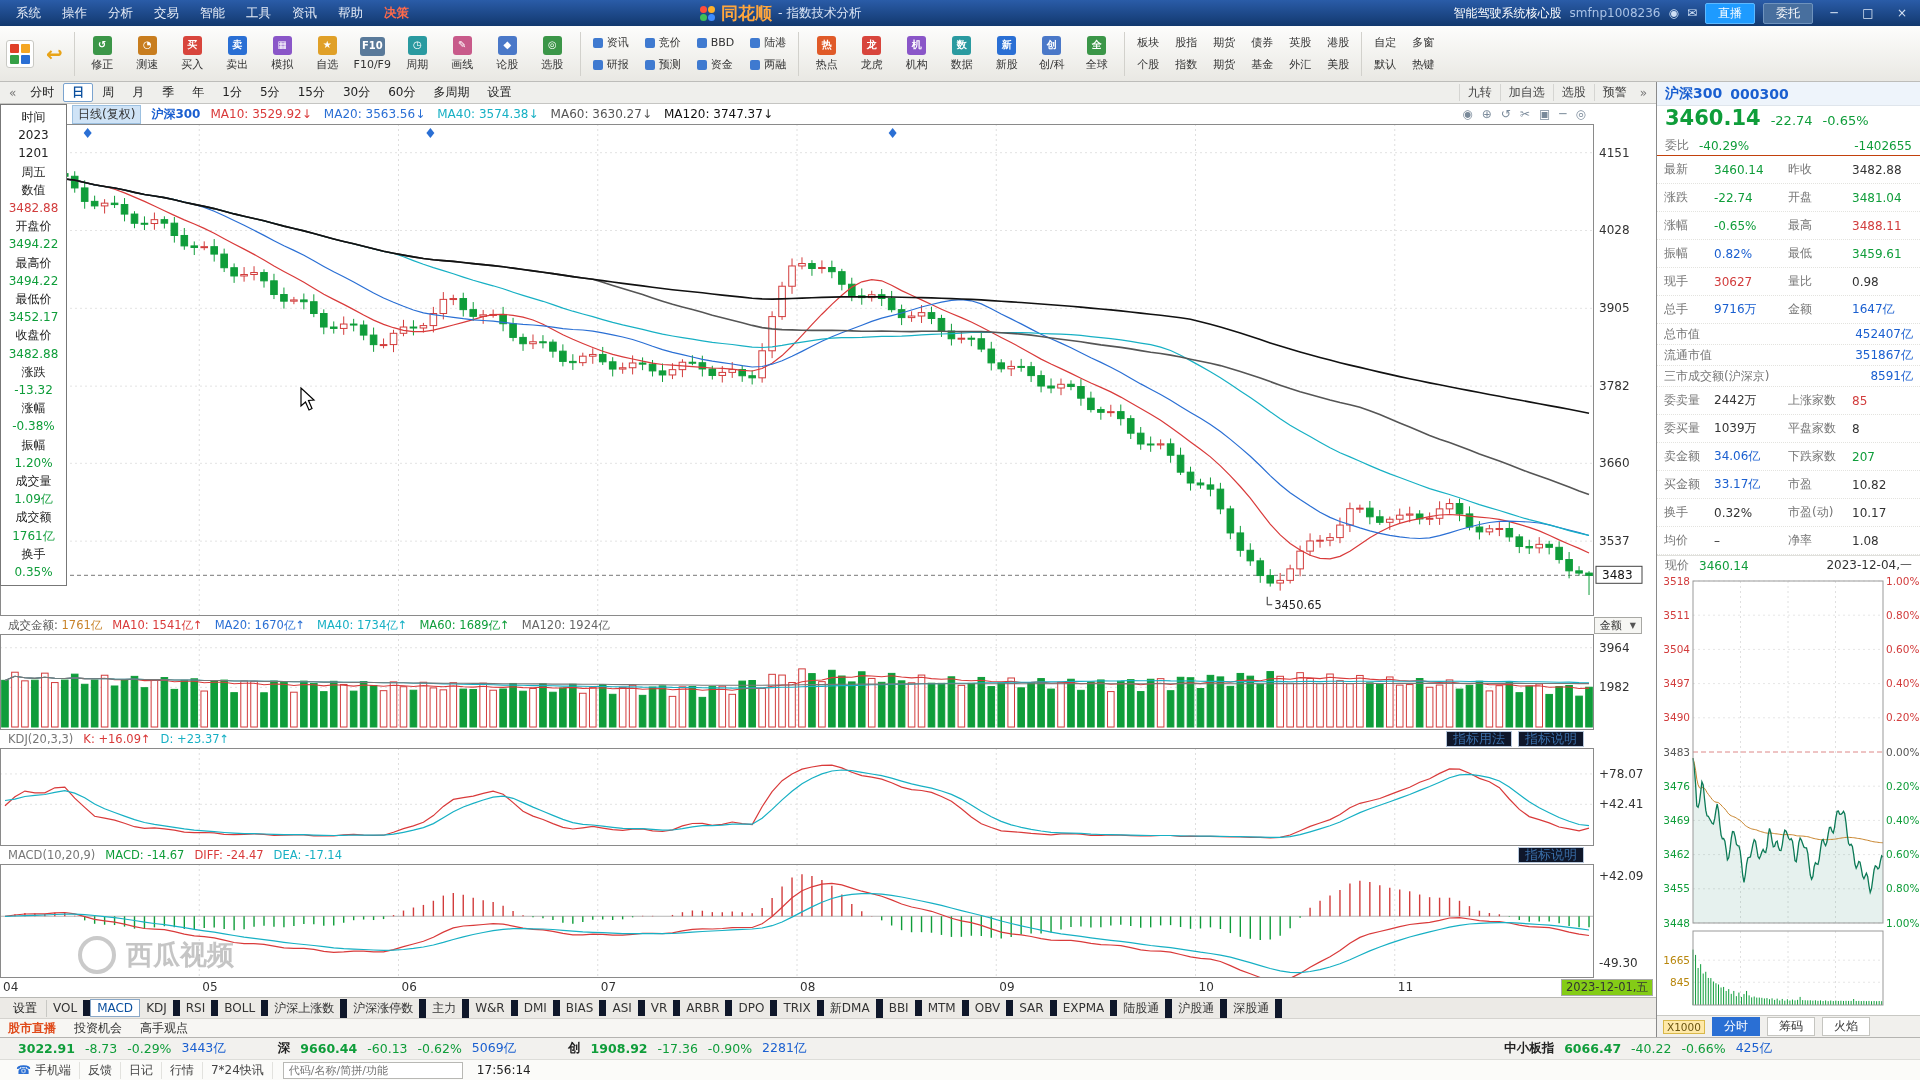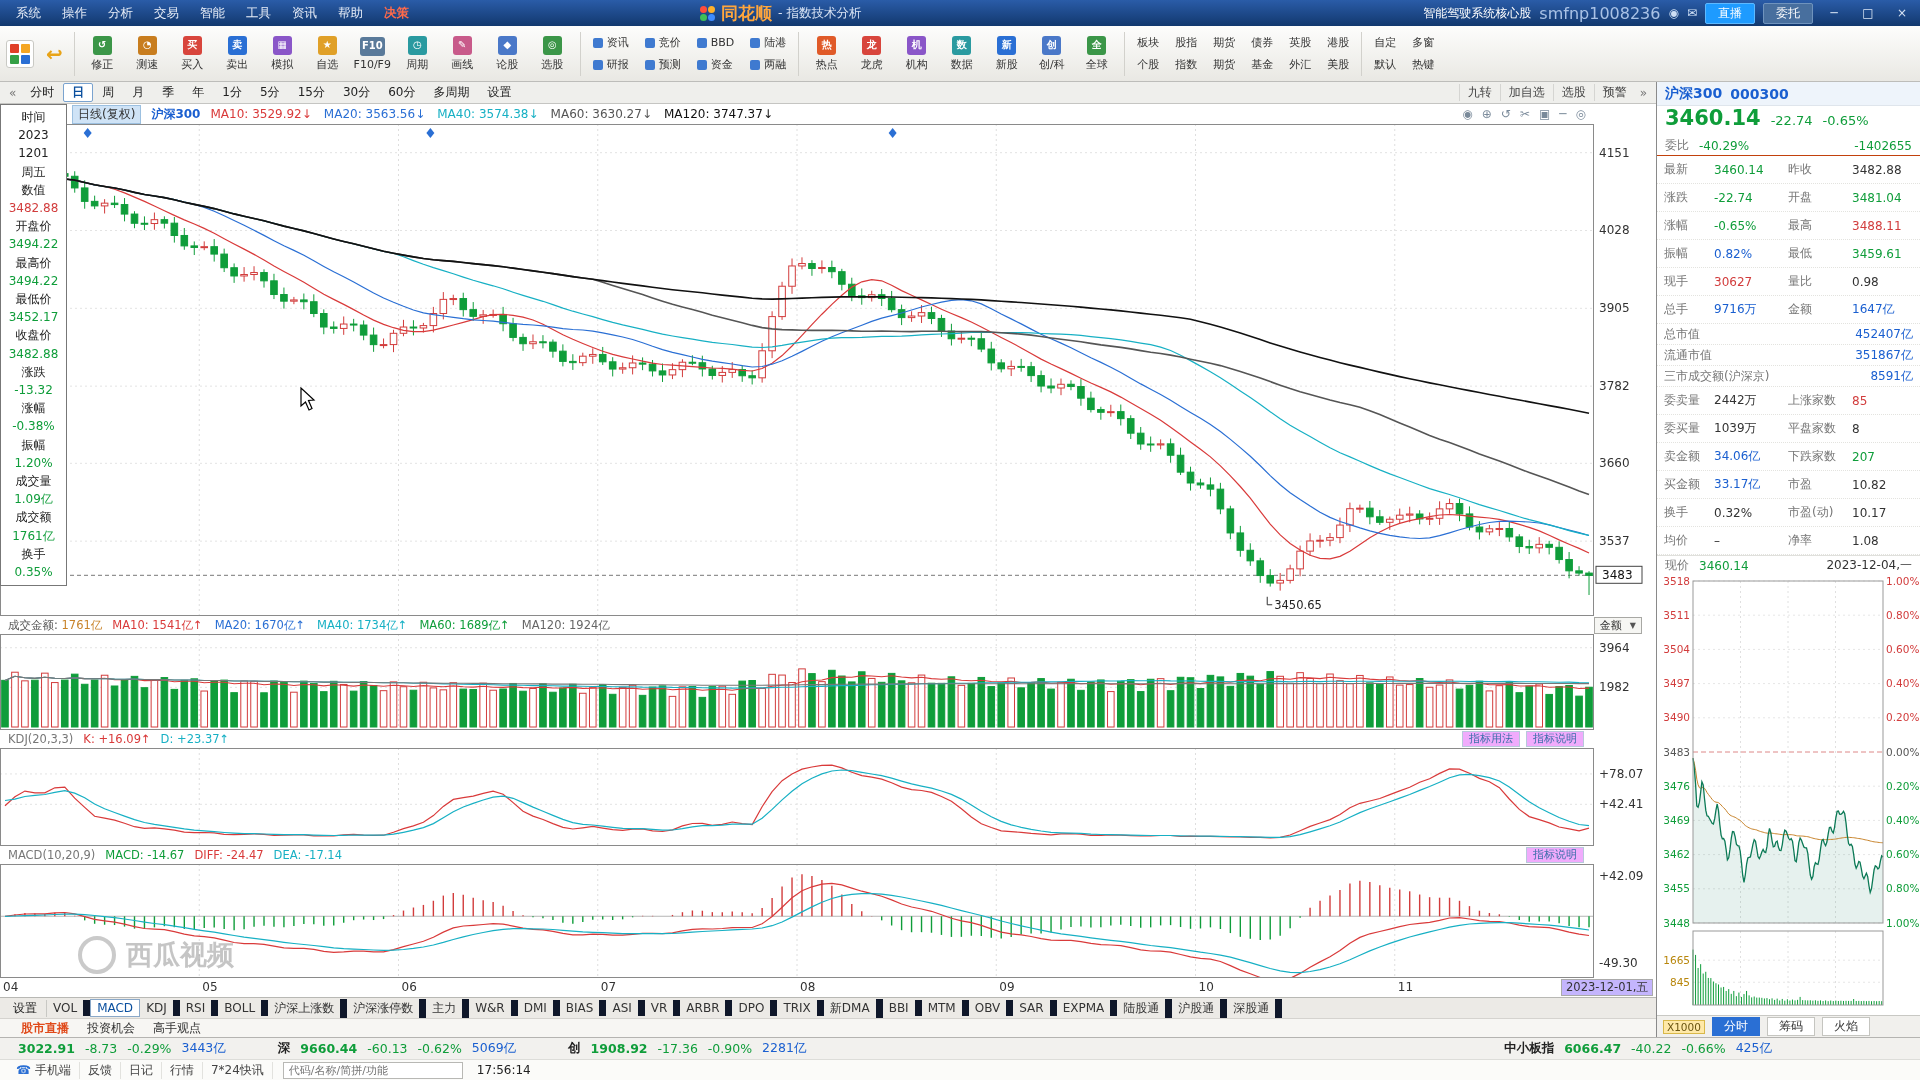--- a/index.html
+++ b/index.html
@@ -14,21 +14,21 @@
 .menu-item.decision{color:#ff6a4a;font-weight:bold}
 .title-center{position:absolute;left:700px;display:flex;align-items:center;gap:6px}
 .logo-flower{width:15px;height:15px;display:grid;grid-template-columns:1fr 1fr;gap:1px}
 .logo-flower i{border-radius:50%}
 .logo-flower i:nth-child(1){background:#ff4d3c}.logo-flower i:nth-child(2){background:#ffb02a}
 .logo-flower i:nth-child(3){background:#3fbf57}.logo-flower i:nth-child(4){background:#3f8cff}
 .logo-text{color:#ffa63c;font-weight:bold;font-size:17px}
 .title-suffix{color:#d9e4f5;font-size:12.5px}
 .title-right{position:absolute;right:5px;display:flex;align-items:center;gap:8px}
 .session{font-size:12px;color:#fff}
-.session-code{font-size:16px;color:#a9c2e6}
+.session-code{font-size:12px;color:#a9c2e6}
 .t-ico{font-size:12px;color:#cfe0f5;cursor:pointer}
 .btn-live{background:#1e9bff;color:#fff;border:1px solid #5db9ff;font-size:12px;padding:1px 12px;border-radius:2px;cursor:pointer}
 .btn-order{background:#486f9e;color:#fff;border:1px solid #6f93bd;font-size:12px;padding:1px 12px;border-radius:2px;cursor:pointer}
 .win-btn{width:26px;text-align:center;font-size:12px;color:#d8e4f4;cursor:pointer}
 
 
 .toolbar{height:56px;background:linear-gradient(#fdfdfc,#e9e8e3);border-bottom:1px solid #bdbdba;display:flex;align-items:center;padding:2px 6px;flex:0 0 auto}
 .tb-group{display:flex;align-items:center}
 .tb-sep{width:1px;height:44px;background:#d2d1cc;margin:0 5px;flex:0 0 auto}
 .grid-ico{width:28px;height:28px;display:grid;grid-template-columns:1fr 1fr;gap:2px;padding:3px;background:#fff;border:1px solid #c9c9c4;border-radius:3px;margin-right:6px;cursor:pointer}
@@ -66,45 +66,45 @@
 .h-ico{cursor:pointer;font-size:12px;color:#7a8a9a}
 .pane-header{height:18px;display:flex;align-items:center;padding:0 8px;font-size:11.5px;background:#fff;gap:10px}
 .vol-lab b{font-weight:normal;color:#555}
 .vol-val{color:#c8832a !important}
 .vol-select{margin-left:auto;margin-right:6px;border:1px solid #a8a8a4;background:#f6f6f3;font-size:11px;padding:0 5px;display:flex;align-items:center;gap:8px;cursor:pointer}
 .vol-select .caret{font-size:8px;color:#555}
 .ind-name{color:#777}
 .kdj-k{color:#d93a3a}.kdj-d{color:#17b0c4}
 .macd-m{color:#0f9d3a}.macd-diff{color:#d93a3a}.macd-dea{color:#17b0c4}
 .hd-chips{margin-left:auto;margin-right:64px;display:flex;gap:6px}
-.hd-chip{border:1px solid #b8c8dc;background:#f0abfc;color:#3a6ea8;font-size:11px;padding:0 6px;line-height:14px;cursor:pointer}
+.hd-chip{border:1px solid #b8c8dc;background:#0f172a;color:#3a6ea8;font-size:13px;padding:0 6px;line-height:14px;cursor:pointer}
 svg.pane{display:block;background:#fff}
 .x-axis{position:relative;height:19px;background:#fff;font-size:12px;color:#333}
 .x-month{position:absolute;top:2px}
-.x-date{position:absolute;right:3px;top:1px;border:1px solid #aaa;background:#c4b5fd;padding:0 4px;font-size:11.5px}
+.x-date{position:absolute;right:3px;top:1px;border:1px solid #aaa;background:#84cc16;padding:0 4px;font-size:11.5px}
 
 
 .sidebar{position:absolute;left:0;top:0;width:67px;height:482px;background:#fff;border:1px solid #777;z-index:6;padding-top:3px}
 .sb-row{text-align:center;font-size:12px;line-height:18.2px;white-space:nowrap}
 .sb-lab{color:#222}
 .sb-dk{color:#222}
 .sb-red{color:#d23c3c}
 .sb-grn{color:#0f9d3a}
 
 
 .watermark{position:absolute;left:78px;top:832px;z-index:4;display:flex;align-items:center;gap:10px;color:rgba(150,150,150,.55);font-size:27px;font-weight:bold;pointer-events:none}
 .wm-circle{width:38px;height:38px;border:4px solid rgba(150,150,150,.5);border-radius:50%;display:inline-block}
 .cursor{position:absolute;left:300px;top:283px;z-index:9;pointer-events:none}
 
 
 .indicator-bar{height:21px;background:#eceae6;border-top:1px solid #b8b8b4;display:flex;align-items:center;font-size:12px;color:#333;padding:0 4px;flex:0 0 auto;overflow:hidden}
 .ind-settings{padding:0 9px;border-right:1px solid #c8c8c4;color:#222;cursor:pointer}
 .ind-tab{padding:1px 6px;border-right:7px solid #0f172a;cursor:pointer;white-space:nowrap}
 .ind-tab.sel{background:#fff;border:1px solid #8aa8c8;color:#0a4f9e}
-.subtab-bar{height:19px;background:#f7f6f3;border-top:1px solid #d5d3cf;display:flex;align-items:center;padding:0 21px;gap:18px;font-size:12px;flex:0 0 auto}
+.subtab-bar{height:19px;background:#f7f6f3;border-top:1px solid #d5d3cf;display:flex;align-items:center;padding:0 8px;gap:18px;font-size:12px;flex:0 0 auto}
 .sub-tab{color:#333;cursor:pointer}
 .sub-tab.sel{color:#e04a1a;font-weight:bold}
 
 
 .right-panel{width:264px;border-left:1px solid #8a8a8a;background:#fff;display:flex;flex-direction:column;overflow:hidden}
 .q-head{height:24px;display:flex;align-items:center;gap:8px;padding:0 8px;border-bottom:1px solid #dfe5ec;color:#1a5fd0;font-weight:bold;font-size:14px;background:#eef4fb;flex:0 0 auto}
 .q-price{height:30px;display:flex;align-items:baseline;gap:10px;padding:0 8px;flex:0 0 auto}
 .q-last{font-size:21px;font-weight:bold;color:#0f9d3a}
 .q-chg,.q-pct{font-size:13px;color:#0f9d3a}
 .q-weibi{height:20px;display:flex;align-items:center;padding:0 8px;font-size:12px;gap:10px;border-bottom:1px solid #c2410c;flex:0 0 auto}

